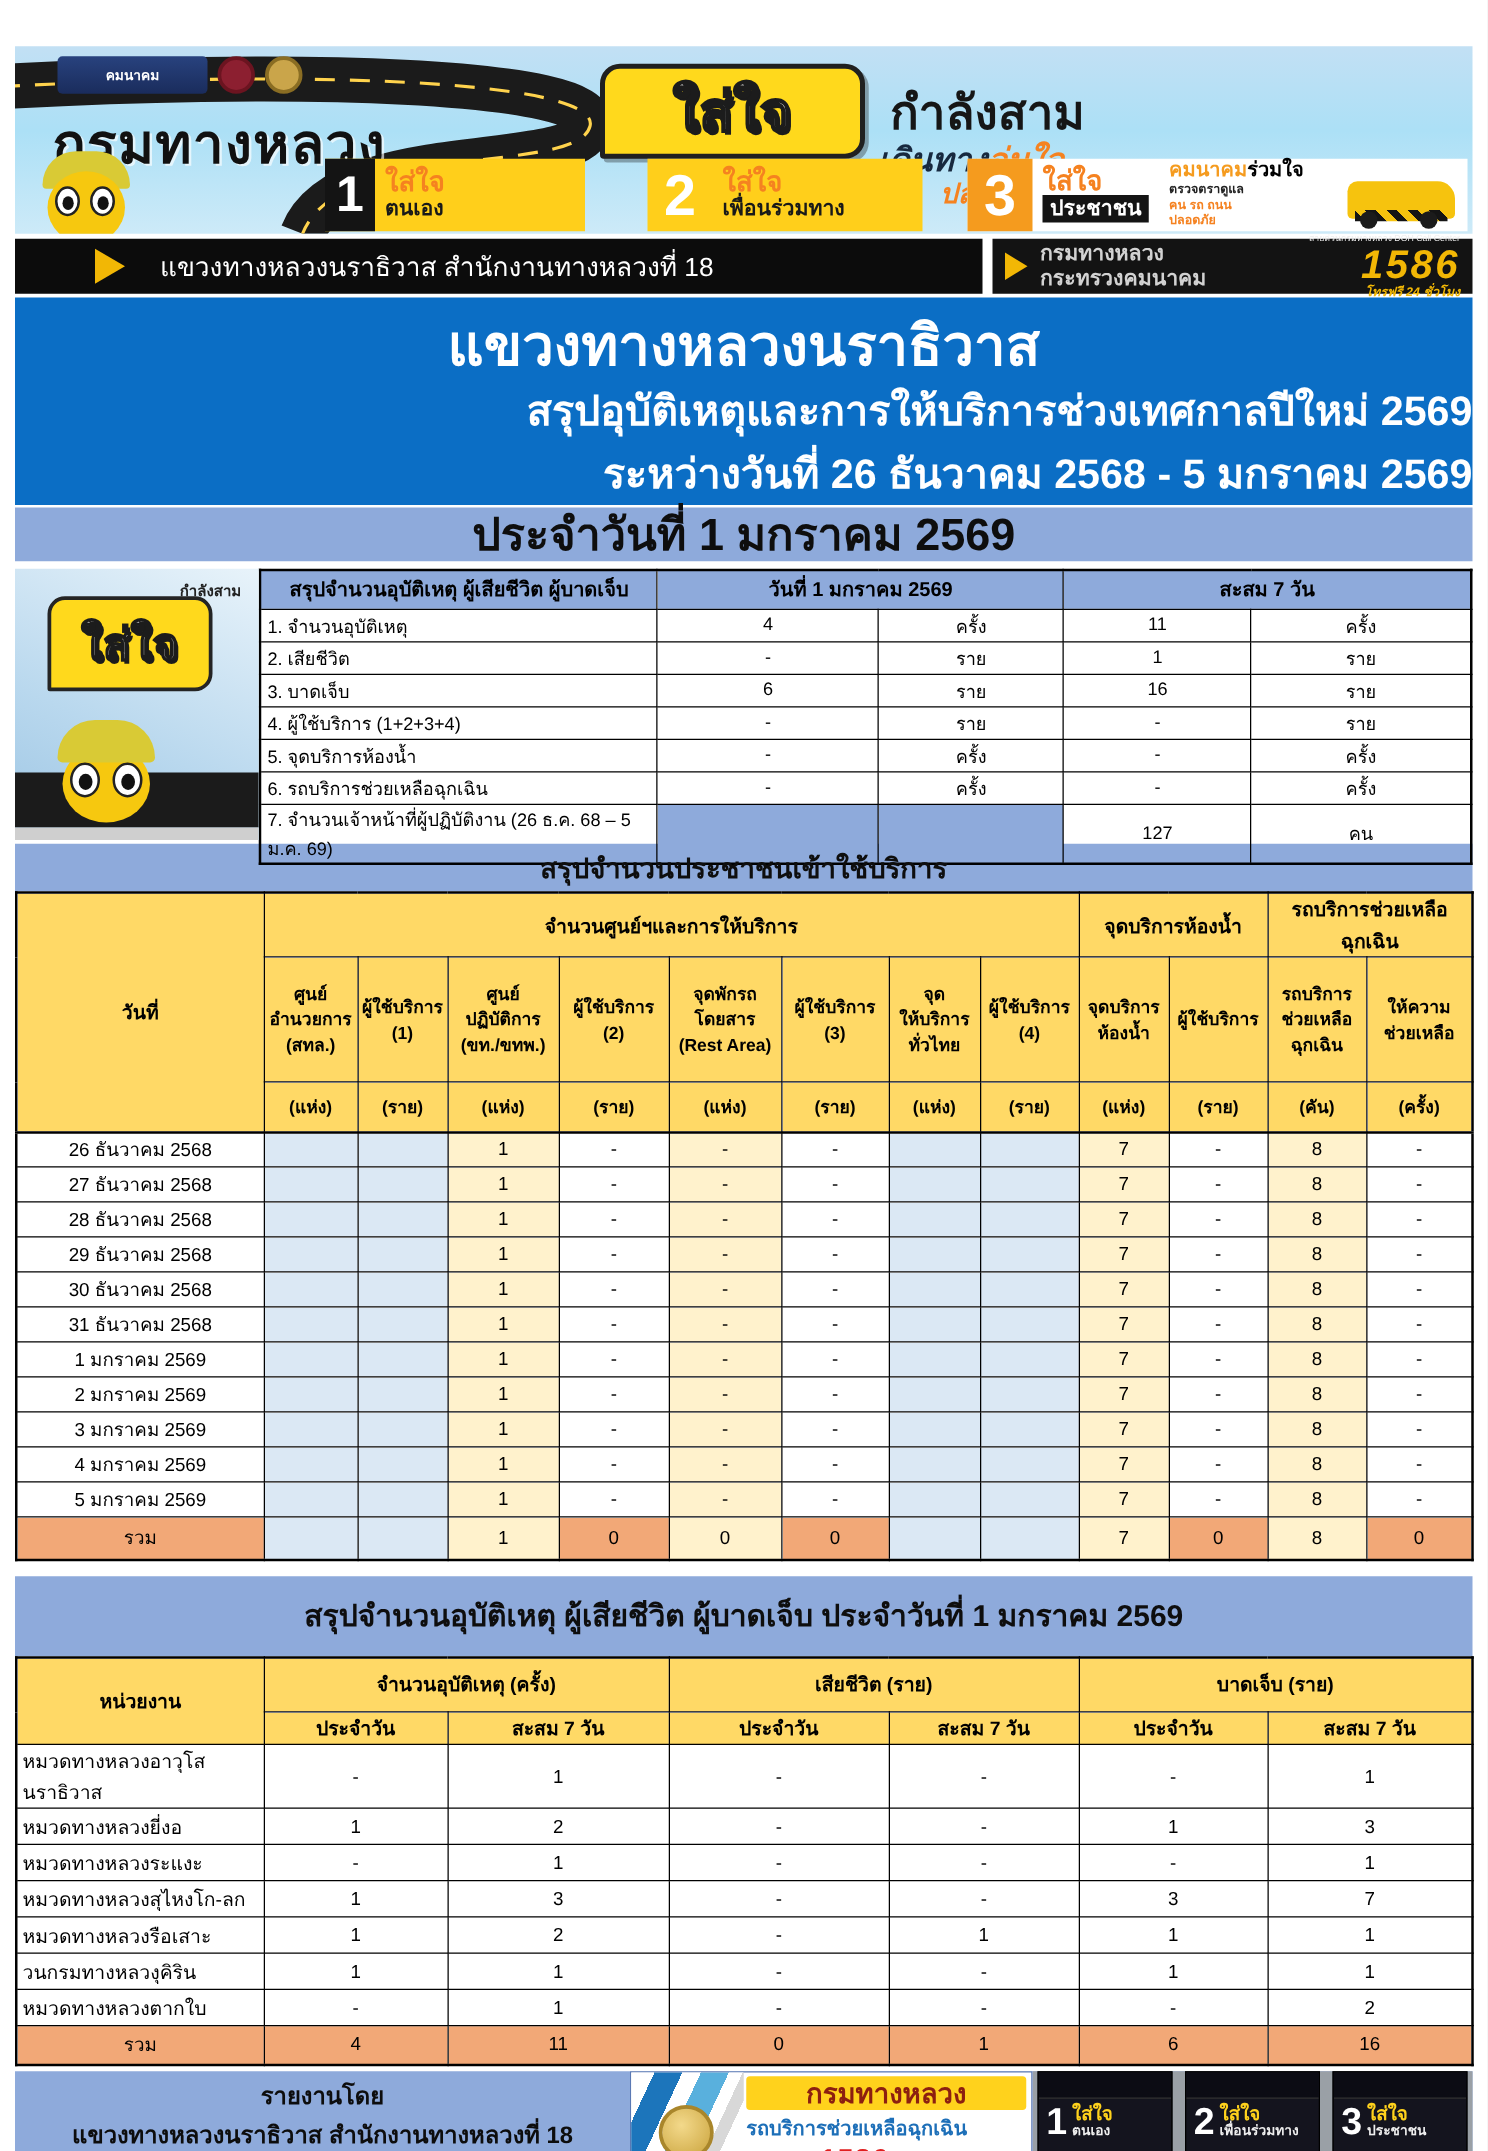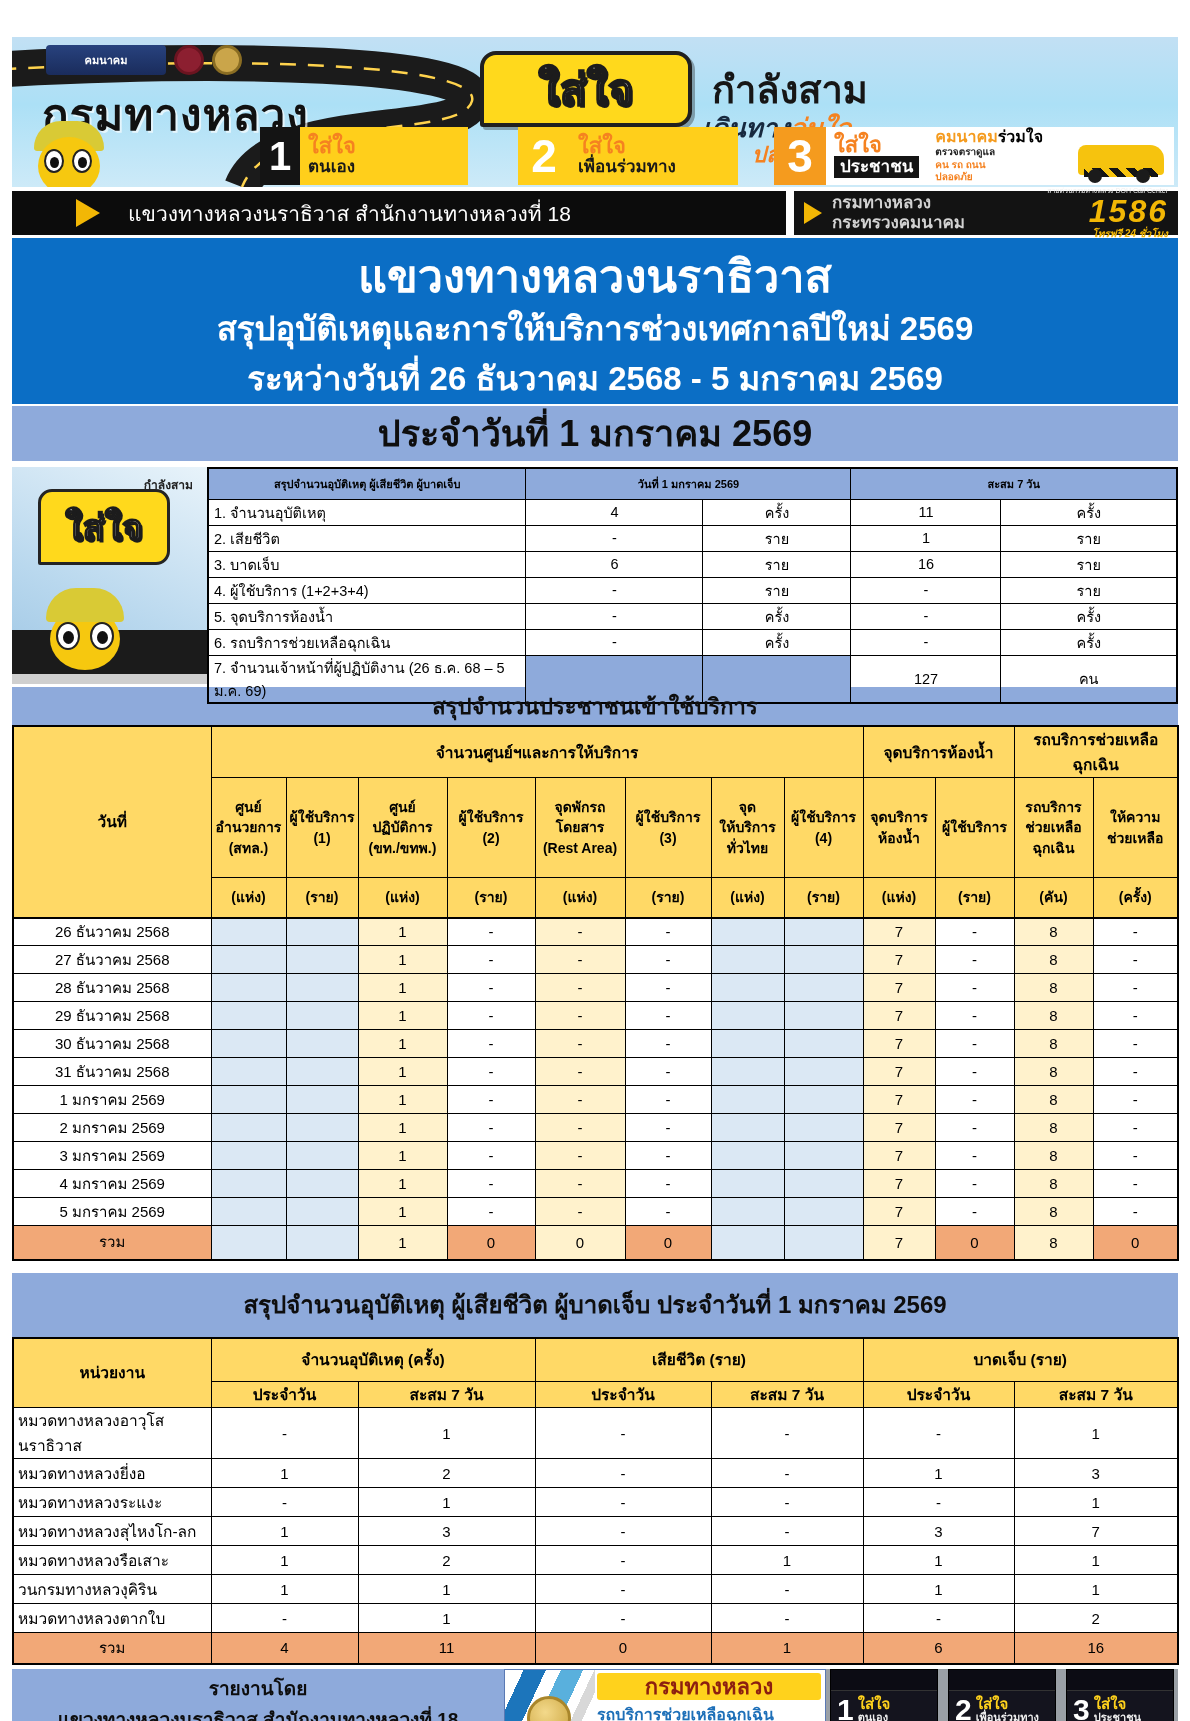--- a/index.html
+++ b/index.html
@@ -67,23 +67,23 @@
   .bb-right .tri { border-top-width:11px; border-bottom-width:11px; border-left-width:18px; margin:0 10px 0 10px; }
   .bb-dept { color:#d2d2d2; font-size:17px; line-height:1.15; font-weight:600; }
   .hot { margin-left:auto; text-align:right; padding-right:10px; }
   .hot-small { color:#eee; font-size:7px; }
   .hot-num { color:#f2b705; font-size:32px; font-weight:800; font-style:italic; line-height:.95; letter-spacing:2px; }
   .hot-sub { color:#f2b705; font-size:10px; font-weight:700; font-style:italic; }
 
   
   .title-block { margin-top:3px; height:166px; background:#0b6ec5; color:#fff; text-align:center; padding-top:12px; }
   .title-l1 { font-size:45px; font-weight:800; line-height:1.2; }
-  .title-l2, .title-l3 { font-size:33px; font-weight:800; line-height:1.5; }
-
-  .daily-bar { margin-top:2px; height:55px; background:#8eaadb; display:flex; align-items:center; justify-content:center;
+  .title-l2, .title-l3 { font-size:33px; font-weight:800; line-height:1.5;text-align:right; }
+
+  .daily-bar { margin-top:2px; height:43px; background:#8eaadb; display:flex; align-items:center; justify-content:center;
     font-size:36px; font-weight:800; color:#0e0e0e; }
 
   
   .summary-wrap { margin-top:6px; height:217px; display:flex; }
   .mascot-cell { width:195px; position:relative; overflow:hidden;
     background:linear-gradient(205deg,#e8f3fa 0%,#b9d8ee 60%,#9ec6e4 100%); }
   .m-power { position:absolute; top:8px; right:14px; font-size:12px; font-weight:800; color:#222; }
   .m-bubble { position:absolute; top:22px; left:26px; width:132px; height:76px; background:#ffd91c;
     border:3px solid #242424; border-radius:14px 14px 14px 2px; display:flex; align-items:center; justify-content:center; }
   .m-bubble-text { font-size:36px; font-weight:800; color:#fff; -webkit-text-stroke:1.5px #1c1c1c; text-shadow:2px 2px 0 #1c1c1c; }
@@ -94,21 +94,21 @@
   .m-helmet { position:absolute; left:0; top:0; width:78px; height:34px; background:#d9ca35; border-radius:38px 38px 5px 5px; }
   .m-eye { position:absolute; top:34px; width:24px; height:28px; background:#fff; border:2px solid #222; border-radius:50%; }
   .m-eye::after { content:""; position:absolute; left:5px; top:7px; width:11px; height:13px; background:#111; border-radius:50%; }
   .m-eye.l { left:10px; } .m-eye.r { left:44px; }
 
   table { border-collapse:collapse; table-layout:fixed; }
   th, td { border:1px solid #000; overflow:hidden; }
 
   .summary-table { width:971px; border:2px solid #000; }
   .summary-table thead tr { height:31px; }
-  .summary-table thead th { background:#8eaadb; font-size:11px; font-weight:700; }
+  .summary-table thead th { background:#8eaadb; font-size:16px; font-weight:700; }
   .summary-table tbody tr { height:26px; }
   .summary-table td { font-size:14.5px; text-align:center;margin-top:24px; }
   .summary-table td.lbl { text-align:left; padding-left:5px; }
 
   .c-peri { background:#8eaadb; }
   .c-blue { background:#dbe8f4; }
   .c-cream { background:#fff2cc; }
   .c-white { background:#fff; }
   .c-salmon { background:#f2a877; }
 

